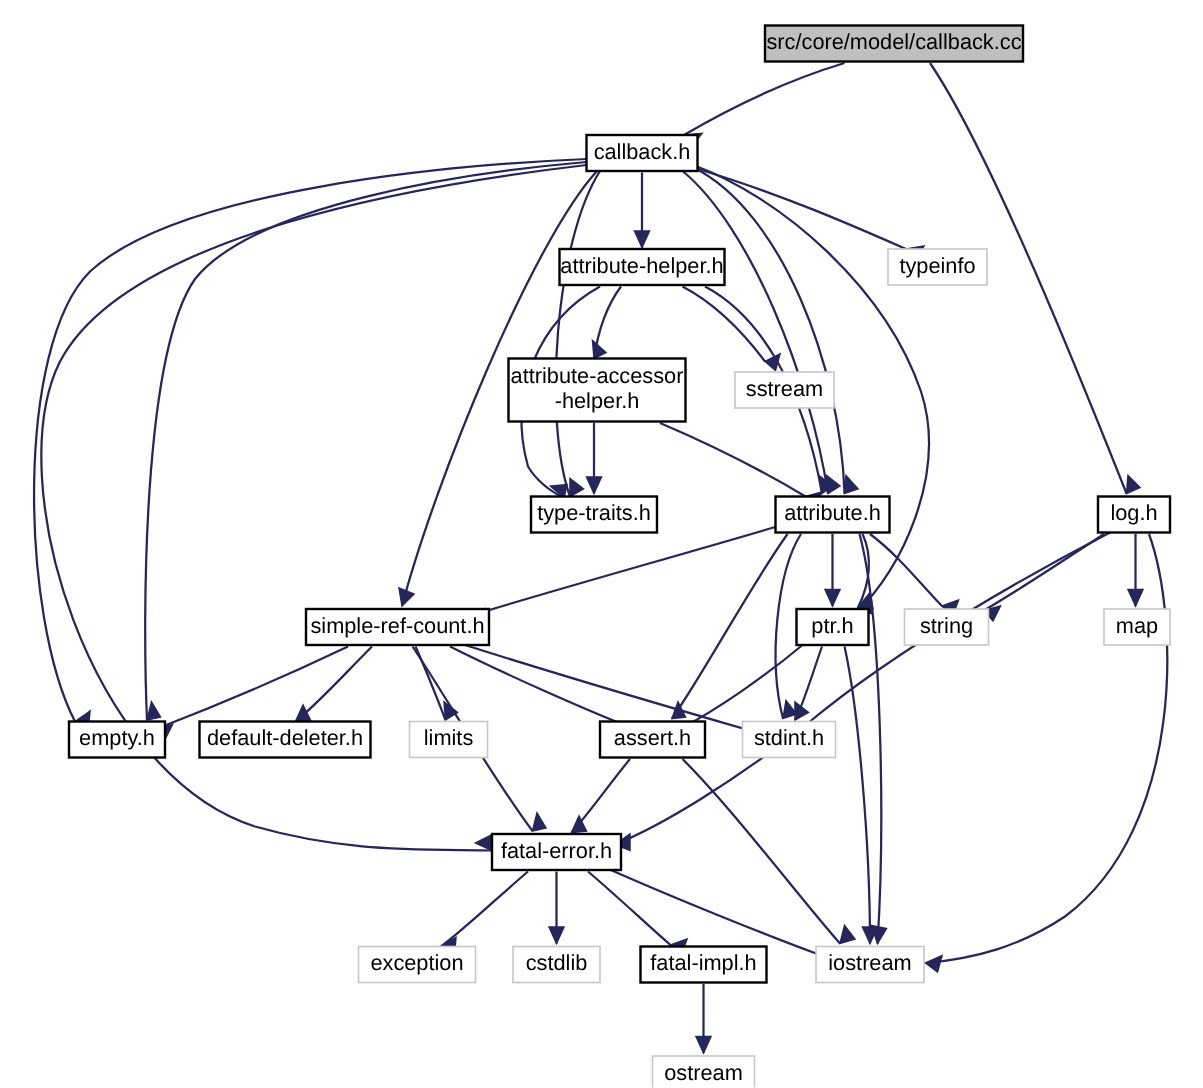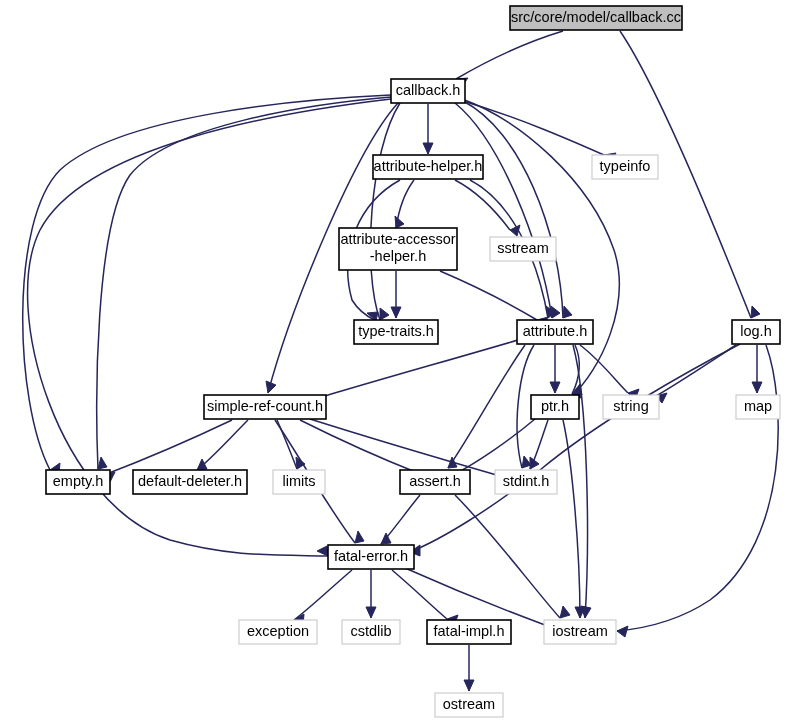--- a/index.html
+++ b/index.html
@@ -10,20 +10,21 @@
   body {
     width: 802px;
     height: 725px;
     font-family: "Liberation Sans", sans-serif;
     overflow: hidden;
   }
   #graph-root {
     position: relative;
     width: 802px;
     height: 642px;
+    margin-top: 11px;
   }
   svg.graph-canvas {
     display: block;
     width: 802px;
     height: 725px;
   }
   .node-box {
     fill: #ffffff;
     stroke: #000000;
     stroke-width: 1.6;

